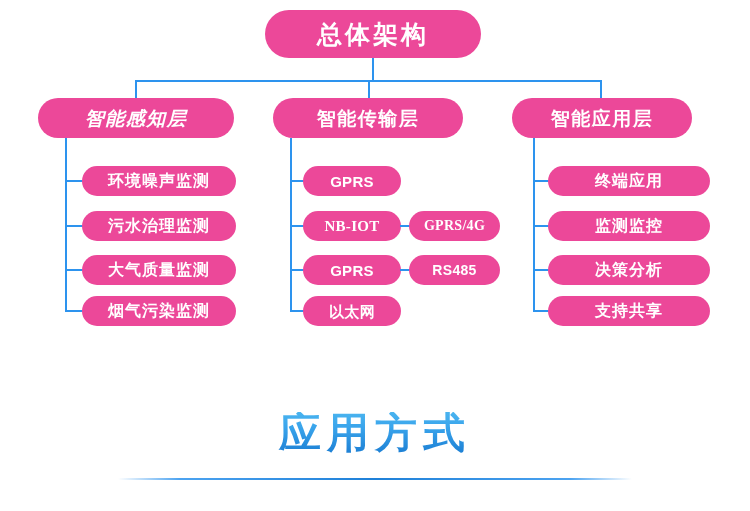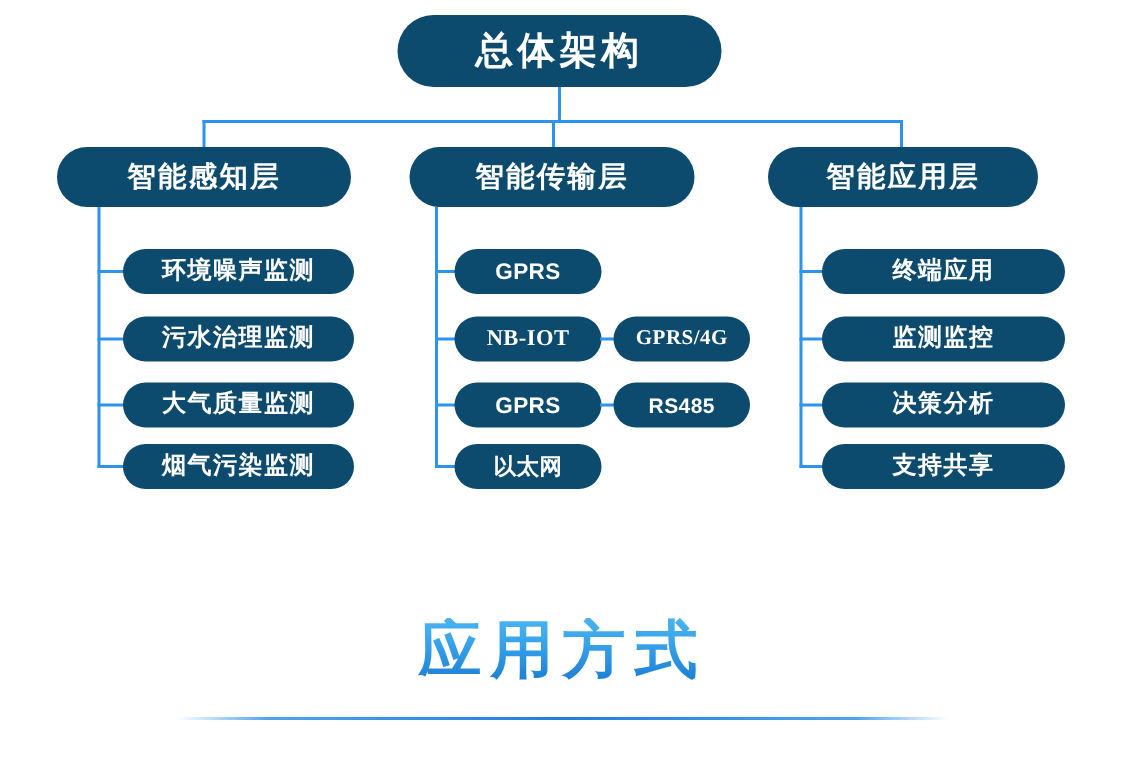--- a/index.html
+++ b/index.html
@@ -21,21 +21,21 @@
     left: 0;
     top: 0;
     width: 750px;
     height: 511px;
   }
 
   
   .node {
     position: absolute;
     box-sizing: border-box;
-    background: #0c4a6e;
+    background: #ec4899;
     color: #ffffff;
     display: flex;
     align-items: center;
     justify-content: center;
     border-radius: 999px;
     letter-spacing: 0.5px;
     white-space: nowrap;
     line-height: 1;
     text-align: center;
   }
@@ -54,21 +54,21 @@
 
   
   .node.layer {
     top: 98px;
     height: 40px;
     font-size: 19px;
     font-weight: bold;
     letter-spacing: 1.5px;
     border-radius: 20px;
   }
-  .node.layer.l1 { left: 38px;  width: 196px; }
+  .node.layer.l1 { left: 38px;  width: 196px; font-style: italic; }
   .node.layer.l2 { left: 273px; width: 190px; }
   .node.layer.l3 { left: 512px; width: 180px; }
 
   
   .node.leaf {
     height: 30px;
     font-size: 16px;
     font-weight: bold;
     letter-spacing: 1px;
     border-radius: 15px;

